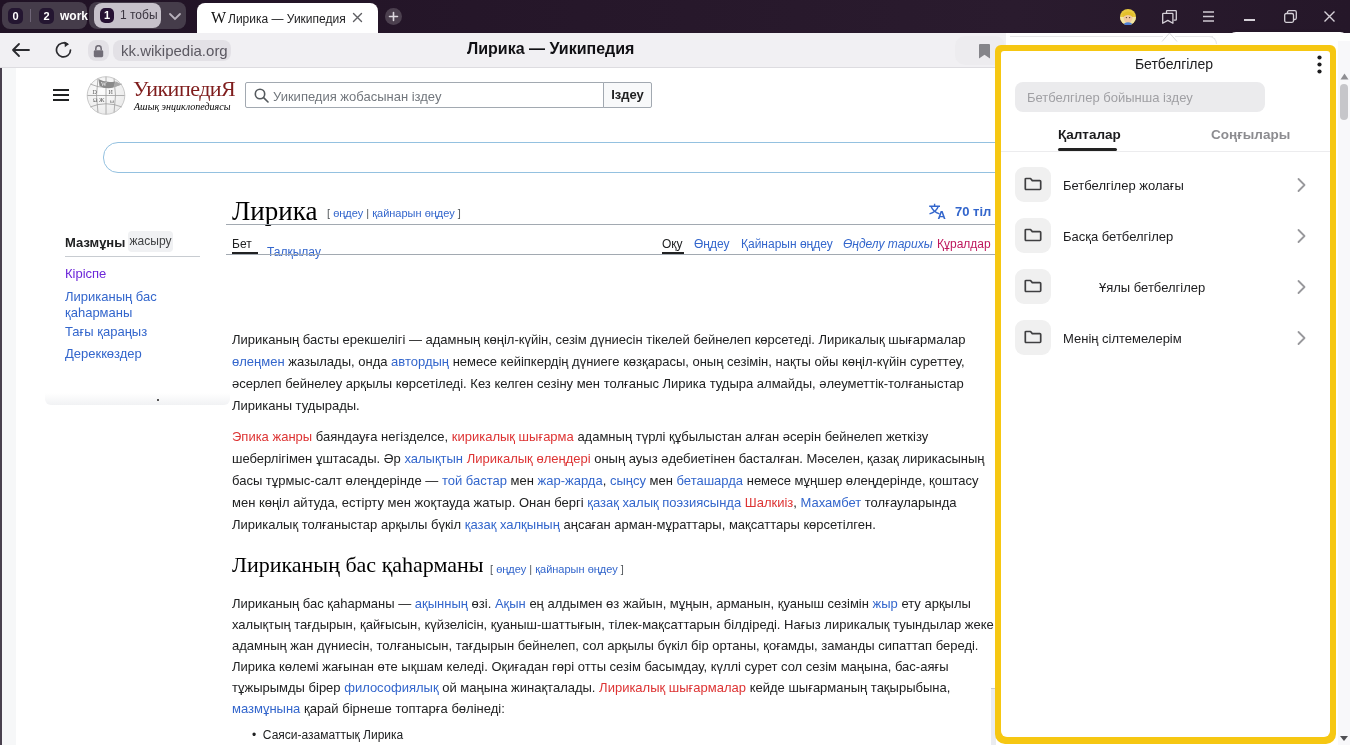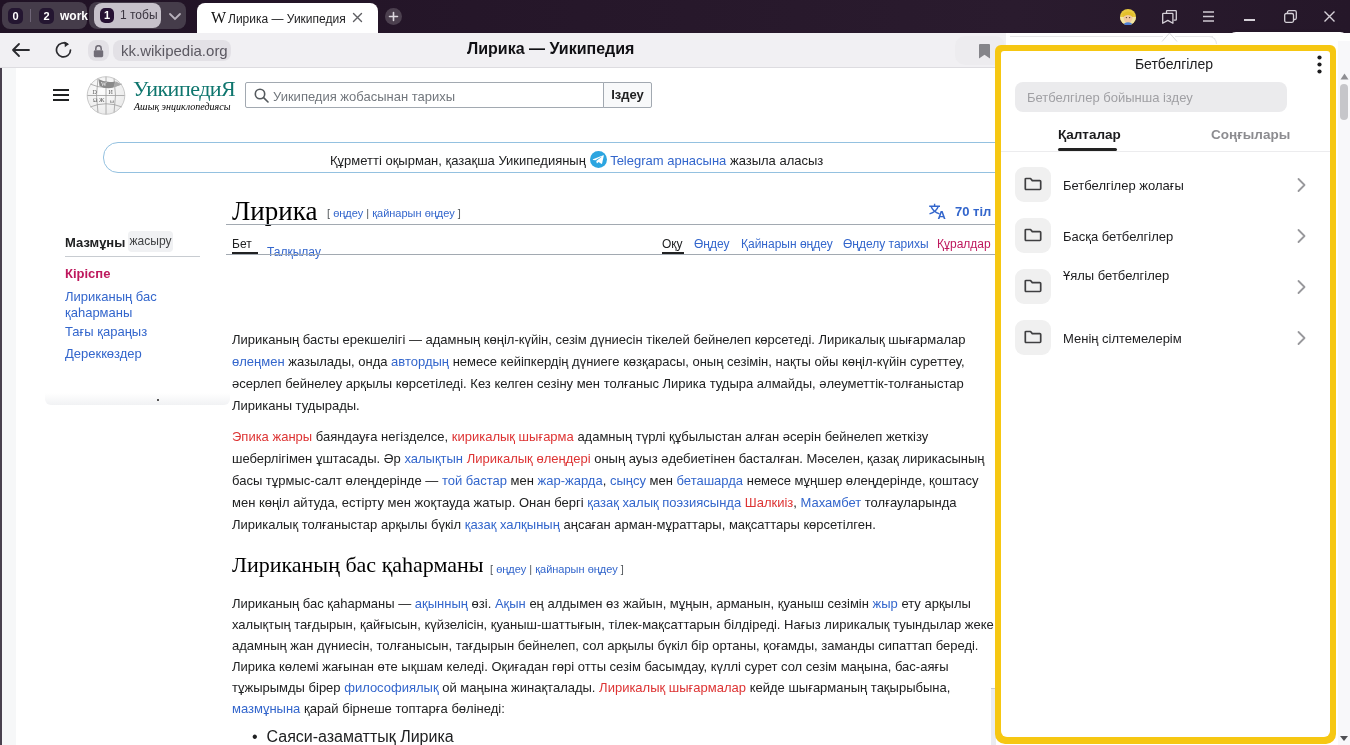--- a/index.html
+++ b/index.html
@@ -30,21 +30,21 @@
   #urltext { color:#5b5861; font-size:15px; line-height:21px; }
   #pagetitle { position:absolute; left:467px; top:7px; font-size:16px; color:#101014; font-weight:600; }
 
   
   #page { left:0; top:68px; width:1350px; height:677px; background:#fff; }
   #leftdark { left:0; top:68px; width:2px; height:677px; background:#49414e; }
   #leftgrey { left:2px; top:68px; width:14px; height:677px; background:#f6f7f8; }
 
   
   .hambar { position:absolute; left:53px; width:16px; height:2px; background:#202122; }
-  #wordmark { left:133px; top:76px; font-family:"Liberation Serif",serif; font-size:22px; color:#0f766e; letter-spacing:-0.5px; }
+  #wordmark { left:133px; top:76px; font-family:"Liberation Serif",serif; font-size:22px; color:#7f1d1d; letter-spacing:-0.5px; }
   #tagline  { left:134px; top:101px; font-family:"Liberation Serif",serif; font-style:italic; font-size:10px; color:#000; }
   #searchbox { left:245px; top:82px; width:359px; height:26px; background:#fff;
     border:1px solid #a2a9b1; border-radius:2px 0 0 2px; }
   #searchph { left:273px; top:89px; font-size:13px; color:#72777d; }
   #searchbtn { left:603px; top:82px; width:49px; height:26px; background:#f8f9fa;
     border:1px solid #a2a9b1; border-radius:0 2px 2px 0; font-weight:bold; font-size:13px; color:#202122;
     text-align:center; line-height:24px; }
 
   
   #banner { left:103px; top:142px; width:943px; height:31px; border:1px solid #94c1e0; border-radius:15px;
@@ -55,21 +55,21 @@
   .red  { color:#dd3333; text-decoration:none; }
   p.body { font-size:13px; line-height:22px; color:#202122; white-space:nowrap; }
   #h1line { left:226px; top:224px; width:784px; height:1px; background:#a2a9b1; }
   #tabline { left:226px; top:254px; width:784px; height:1px; background:#a2a9b1; }
 
   
   #popup { left:1006px; top:33px; width:344px; height:712px; background:#fff; }
   #panel { left:995px; top:45px; width:341px; height:699px; background:#f6c712; border-radius:6px 6px 10px 10px; }
   #panelin { left:1001px; top:51px; width:329px; height:686px; background:#fff; border-radius:3px 3px 6px 6px; }
   #bmtitle { left:1014px; top:56px; width:320px; text-align:center; font-size:14px; font-weight:normal; color:#1c1c1e; }
-  #bmsearch { left:1015px; top:82px; width:272px; height:30px; background:#ebebed; border-radius:8px; }
+  #bmsearch { left:1015px; top:82px; width:250px; height:30px; background:#ebebed; border-radius:8px; }
   #bmsearch span { position:absolute; left:12px; top:8px; font-size:13px; color:#a0a0a4; }
   .bmtab { position:absolute; font-size:13.5px;font-weight:bold; }
   #tabul { left:1058px; top:148px; width:59px; height:3px; background:#222; border-radius:2px; }
   #tabdiv { left:1001px; top:151px; width:329px; height:1px; background:#ececee; }
   .frow .ic { position:absolute; left:1015px; width:36px; height:35px; border-radius:9px; background:#f0f0f0; }
   .frow .lb { position:absolute; left:1063px; font-size:13px; color:#1c1c1e; }
 
   
   #vscroll { left:1338px; top:41px; width:12px; height:704px; background:#f8f8fa; }
   #vthumb { left:1340px; top:84px; width:8px; height:36px; background:#c6c6ca; border-radius:4px; }
@@ -186,35 +186,29 @@
     <circle cx="21" cy="19.5" r="18.8" fill="none" stroke="#bdbdbd" stroke-width="0.8"></circle>
   </svg>
   <div class="abs" id="wordmark">УикипедиЯ</div>
   <div class="abs" id="tagline">Ашық энциклопедиясы</div>
   <div class="abs" id="searchbox">
     <svg style="position:absolute; left:8px; top:5px;" width="15" height="15" viewBox="0 0 15 15">
       <circle cx="6" cy="6" r="4.7" stroke="#54595d" stroke-width="1.6" fill="none"></circle>
       <path d="M9.6 9.6 L14 14" stroke="#54595d" stroke-width="1.6" stroke-linecap="round"></path>
       </svg>
   </div>
-  <div class="abs" id="searchph">Уикипедия жобасынан тарихы</div>
+  <div class="abs" id="searchph">Уикипедия жобасынан іздеу</div>
   <div class="abs" id="searchbtn">Іздеу</div>
 
   <div class="abs" id="banner"></div>
-  <div class="abs" id="bannertext">Құрметті оқырман, қазақша Уикипедияның
-    <svg style="vertical-align:-3px;" width="17" height="17" viewBox="0 0 17 17">
-        <circle cx="8.5" cy="8.5" r="8.5" fill="#2ca5e0"></circle>
-      <path d="M3 8.3 L13.3 4.2 Q14 4 13.8 4.8 L12.1 12.5 Q11.9 13.2 11.2 12.8 L8.6 10.9 L7.3 12.2 Q6.9 12.6 6.7 12 L6.3 9.9 L11.5 5.9 Q11.9 5.5 11.3 5.7 L5.4 9.3 L3.1 8.9 Q2.4 8.6 3 8.3 Z" fill="#fff"></path>
-      </svg>
-    <span class="blue">Telegram арнасына</span> жазыла аласыз</div>
 
   <div class="abs" style="left:65px; top:235px; font-size:13px; font-weight:bold; color:#202122;text-align:center;">Мазмұны</div>
   <div class="abs" style="left:128px; top:231px; width:45px; height:21px; background:#f0f1f3; border-radius:4px; text-align:center; line-height:21px; font-size:12px; color:#404244;">жасыру</div>
   <div class="abs" style="left:65px; top:256px; width:135px; height:1px; background:#c8ccd1;"></div>
-  <div class="abs" style="left:65px; top:266px; font-size:13px; font-weight:bold; color:#be185d;">Кіріспе</div>
+  <div class="abs" style="left:65px; top:266px; font-size:13px; font-weight:normal; color:#6d28d9;">Кіріспе</div>
   <div class="abs toclink" style="left:65px; top:289px; width:140px; line-height:16px;">Лириканың бас қаһарманы</div>
   <div class="abs toclink" style="left:65px; top:324px;">Тағы қараңыз</div>
   <div class="abs toclink" style="left:65px; top:346px;">Дереккөздер</div>
   <div class="abs" style="left:45px; top:393px; width:185px; height:12px; background:linear-gradient(#fff,#f1f2f4); border-radius:0 0 6px 6px;"></div>
   <div class="abs" style="left:157px; top:399px; width:2px; height:2px; background:#555;"></div>
 
   <div class="abs" style="left:232px; top:196px; font-family:'Liberation Serif',serif; font-size:27px; color:#000;">Лирика</div>
   <div class="abs" style="left:327px; top:207px; font-size:11px; color:#54595d;">[ <span class="blue">өңдеу</span> | <span class="blue">қайнарын өңдеу</span> ]</div>
   <svg class="abs" style="left:928px; top:203px;" width="20" height="16" viewBox="0 0 20 16">
     <g stroke="#3366cc" stroke-width="1.4" fill="none">
@@ -224,35 +218,35 @@
   </svg>
   <div class="abs" style="left:955px; top:204px; font-size:13px; font-weight:bold; color:#3366cc;">70 тіл</div>
   <div class="abs" id="h1line"></div>
   <div class="abs" style="left:232px; top:237px; font-size:12px; color:#202122;">Бет</div>
   <div class="abs" style="left:232px; top:252px; width:26px; height:2px; background:#202122;"></div>
   <div class="abs blue" style="left:267px; top:237px; font-size:12px;margin-top:8px;">Талқылау</div>
   <div class="abs" style="left:662px; top:237px; font-size:12px; color:#202122;">Оқу</div>
   <div class="abs" style="left:662px; top:252px; width:22px; height:2px; background:#202122;"></div>
   <div class="abs blue" style="left:694px; top:237px; font-size:12px;">Өңдеу</div>
   <div class="abs blue" style="left:741px; top:237px; font-size:12px;">Қайнарын өңдеу</div>
-  <div class="abs blue" style="left:843px; top:237px; font-size:12px;">Өңделу тарихы</div>
+  <div class="abs blue" style="left:843px; top:237px; font-size:12px;font-style:italic;">Өңделу тарихы</div>
   <div class="abs" style="left:937px; top:237px; font-size:12px; color:#be185d;">Құралдар</div>
   <div class="abs" id="tabline"></div>
 
 
   <p class="body abs" style="left:232px; top:329px;">Лириканың басты ерекшелігі — адамның көңіл-күйін, сезім дүниесін тікелей бейнелеп көрсетеді. Лирикалық шығармалар<br><span class="blue">өлеңмен</span> жазылады, онда <span class="blue">автордың</span> немесе кейіпкердің дүниеге көзқарасы, оның сезімін, нақты ойы көңіл-күйін суреттеу,<br>әсерлеп бейнелеу арқылы көрсетіледі. Кез келген сезіну мен толғаныс Лирика тудыра алмайды, әлеуметтік-толғаныстар<br>Лириканы тудырады.</p>
 
   <p class="body abs" style="left:232px; top:426px;"><span class="red">Эпика жанры</span> баяндауға негізделсе, <span class="red">кирикалық шығарма</span> адамның түрлі құбылыстан алған әсерін бейнелеп жеткізу<br>шеберлігімен ұштасады. Әр <span class="blue">халықтын</span> <span class="red">Лирикалық өлеңдері</span> оның ауыз әдебиетінен басталған. Мәселен, қазақ лирикасының<br>басы тұрмыс-салт өлеңдерінде — <span class="blue">той бастар</span> мен <span class="blue">жар-жарда</span>, <span class="blue">сыңсу</span> мен <span class="blue">беташарда</span> немесе мұңшер өлеңдерінде, қоштасу<br>мен көңіл айтуда, естірту мен жоқтауда жатыр. Онан бергі <span class="blue">қазақ халық поэзиясында</span> <span class="red">Шалкиіз</span>, <span class="blue">Махамбет</span> толғауларында<br>Лирикалық толғаныстар арқылы бүкіл <span class="blue">қазақ халқының</span> аңсаған арман-мұраттары, мақсаттары көрсетілген.</p>
 
   <div class="abs" style="left:232px; top:552px; font-family:'Liberation Serif',serif; font-size:22px; color:#000;">Лириканың бас қаһарманы</div>
   <div class="abs" style="left:490px; top:563px; font-size:11px; color:#54595d;">[ <span class="blue">өңдеу</span> | <span class="blue">қайнарын өңдеу</span> ]</div>
 
   <p class="body abs" style="left:232px; top:593px; line-height:21px;">Лириканың бас қаһарманы — <span class="blue">ақынның</span> өзі. <span class="blue">Ақын</span> ең алдымен өз жайын, мұңын, арманын, қуаныш сезімін <span class="blue">жыр</span> ету арқылы<br>халықтың тағдырын, қайғысын, күйзелісін, қуаныш-шаттығын, тілек-мақсаттарын білдіреді. Нағыз лирикалық туындылар жеке<br>адамның жан дүниесін, толғанысын, тағдырын бейнелеп, сол арқылы бүкіл бір ортаны, қоғамды, заманды сипаттап береді.<br>Лирика көлемі жағынан өте ықшам келеді. Оқиғадан гөрі отты сезім басымдау, күллі сурет сол сезім маңына, бас-аяғы<br>тұжырымды бірер <span class="blue">философиялық</span> ой маңына жинақталады. <span class="red">Лирикалық шығармалар</span> кейде шығарманың тақырыбына,<br><span class="blue">мазмұнына</span> қарай бірнеше топтарға бөлінеді:</p>
 
-  <div class="abs" style="left:252px; top:728px; font-size:16px; color:#202122;">•&nbsp;&nbsp;Саяси-азаматтық Лирика</div>
+  <div class="abs" style="left:252px; top:728px; font-size:12px; color:#202122;">•&nbsp;&nbsp;Саяси-азаматтық Лирика</div>
 
   <div class="abs" style="left:991px; top:688px; width:5px; height:57px; background:#eaecf0; border-top:1px solid #c8ccd1;"></div>
 
   <div class="abs" style="left:1228px; top:32px; width:120px; height:14px; background:#fff; border-radius:8px 8px 0 0; box-shadow:0 0 3px rgba(0,0,0,.12);"></div>
   <div class="abs" style="left:1253px; top:41px; width:2px; height:3px; background:#918799;"></div>
   <div class="abs" style="left:1286px; top:39px; width:6px; height:6px; border-radius:50%; background:#e03a2f;"></div>
   <div class="abs" id="popup"></div>
   <div class="abs" style="left:1010px; top:36px; width:153px; height:1px; background:#e6e6e8;"></div>
   <div class="abs" style="left:1175px; top:36px; width:38px; height:1px; background:#e6e6e8;"></div>
   <div class="abs" style="left:1205px; top:36px; width:12px; height:8px; border-top:1px solid #e6e6e8; border-right:1px solid #e6e6e8; border-radius:0 8px 0 0;"></div>
@@ -285,21 +279,21 @@
   <div class="abs bmtab" style="left:1211px; top:127px; color:#8c8c90;">Соңғылары</div>
   <div class="abs" id="tabul"></div>
   <div class="abs" id="tabdiv"></div>
 
   <div class="frow">
     <div class="ic" style="top:167px;"></div>
       <div class="lb" style="top:178px;">Бетбелгілер жолағы</div>
     <div class="ic" style="top:218px;"></div>
       <div class="lb" style="top:229px;">Басқа бетбелгілер</div>
     <div class="ic" style="top:269px;"></div>
-      <div class="lb" style="top:268px;">Ұялы бетбелгілер</div>
+      <div class="lb" style="top:280px;margin-left:36px;">Ұялы бетбелгілер</div>
     <div class="ic" style="top:320px;"></div>
       <div class="lb" style="top:331px;">Менің сілтемелерім</div>
   </div>
   <svg class="abs" style="left:1024px; top:176px;" width="18" height="16" viewBox="0 0 18 16">
       <path d="M2.2 2.5 H6.5 L8.3 4.6 H15.8 Q16.7 4.6 16.7 5.5 V12.6 Q16.7 13.5 15.8 13.5 H2.2 Q1.3 13.5 1.3 12.6 V3.4 Q1.3 2.5 2.2 2.5 Z" stroke="#3f3f41" stroke-width="1.7" fill="none" stroke-linejoin="round"></path>
     </svg>
   <svg class="abs" style="left:1024px; top:227px;" width="18" height="16" viewBox="0 0 18 16">
       <path d="M2.2 2.5 H6.5 L8.3 4.6 H15.8 Q16.7 4.6 16.7 5.5 V12.6 Q16.7 13.5 15.8 13.5 H2.2 Q1.3 13.5 1.3 12.6 V3.4 Q1.3 2.5 2.2 2.5 Z" stroke="#3f3f41" stroke-width="1.7" fill="none" stroke-linejoin="round"></path>
     </svg>
   <svg class="abs" style="left:1024px; top:278px;" width="18" height="16" viewBox="0 0 18 16">

